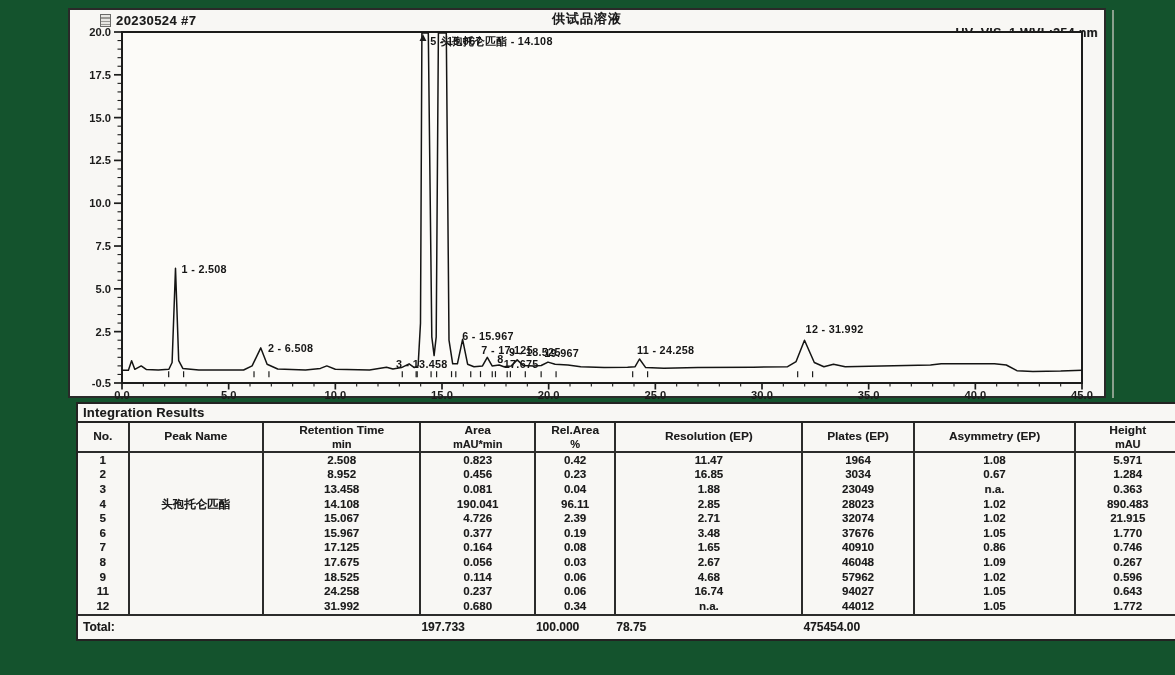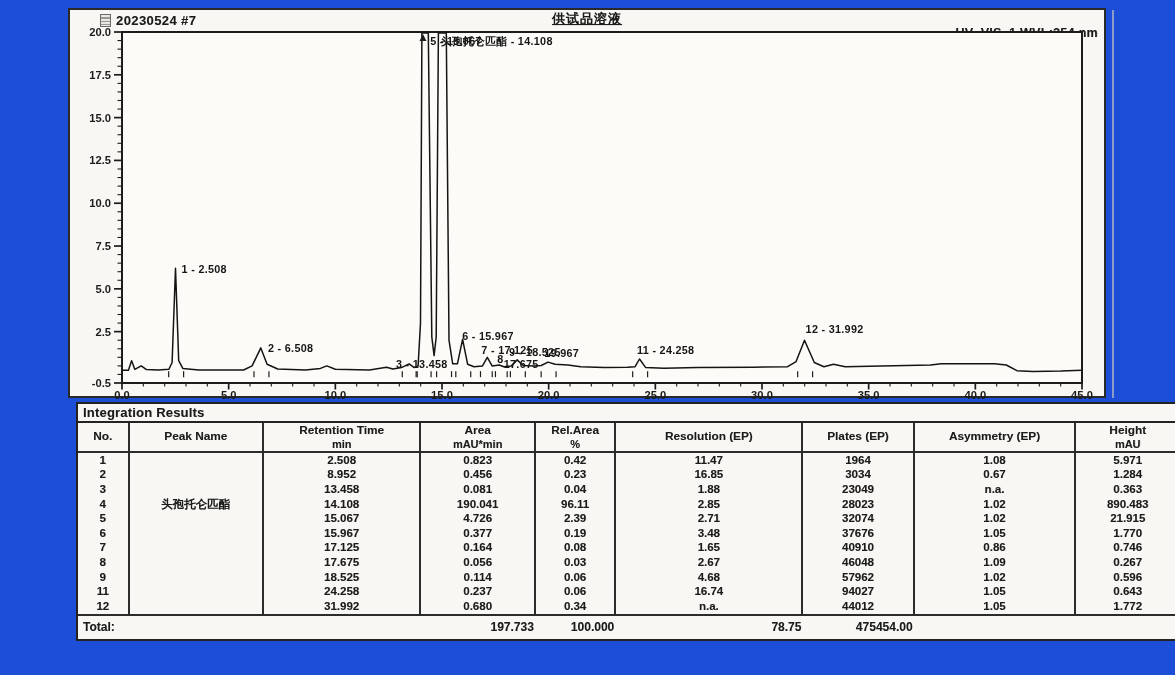--- a/index.html
+++ b/index.html
@@ -1,31 +1,31 @@
 <!DOCTYPE html>
 <html><head>
 <meta charset="utf-8">
 <style>
   html,body{margin:0;padding:0;background:#ffffff;}
   .page{
     position:relative;width:1175px;height:675px;overflow:hidden;
-    background:#1d4ed8;
+    background:#14532d;
     font-family:"Liberation Sans","DejaVu Sans",sans-serif;
     color:#1b1b1b;
   }
   .scan-text{ text-shadow:0.3px 0.3px 0.5px rgba(40,40,40,0.35); }
 
   
   .chrom{
     position:absolute;left:68px;top:8px;width:1038px;height:390px;
     border:2.2px solid #2a2a29;background:#f8f7f4;box-sizing:border-box;
   }
   .chrom svg{position:absolute;left:0;top:0;}
   .hdr-sample{position:absolute;left:46px;top:3px;font-size:13px;font-weight:700;letter-spacing:.4px;}
-  .hdr-title{position:absolute;left:50%;transform:translateX(-50%);top:0;font-size:13px;font-weight:700;letter-spacing:1px;text-decoration:underline;}
+  .hdr-title{position:absolute;left:50%;transform:translateX(-50%);top:0;font-size:13px;font-weight:700;letter-spacing:1px;}
   .hdr-detector{position:absolute;right:6px;top:16px;font-size:12.5px;font-weight:700;letter-spacing:.3px;}
   .doc-icon{
     position:absolute;left:30px;top:4px;width:11px;height:13px;
     border:1.5px solid #6a6a68;background:
       repeating-linear-gradient(180deg,#e8e7e3 0 2px,#9a9995 2px 3.5px);
     box-sizing:border-box;
   }
   .scan-edge{position:absolute;left:1112px;top:10px;width:2px;height:388px;background:#c9c8c2;opacity:.65;}
 
   
@@ -45,21 +45,21 @@
   .itable th:first-child{border-left:none;}
   .itable th .s{font-size:11px;font-weight:700;}
   .itable th .s:empty{display:none;}
   .itable tbody td{
     text-align:center;border-left:2px solid #2c2c2b;
     height:14.6px;padding:0 2px;font-size:11.5px;font-weight:700;line-height:1;
   }
   .itable tbody td:first-child{border-left:none;}
   .itable tfoot td{
     border-top:2.4px solid #2c2c2b;height:21px;
-    font-size:12px;font-weight:700;text-align:right;
+    font-size:12px;font-weight:700;text-align:left;
   }
   .itable tfoot td.tl{text-align:left;padding-left:5px;}
 </style>
 </head>
 <body>
 
 <div class="page">
 
   <div class="chrom">
     <span class="doc-icon"></span>

